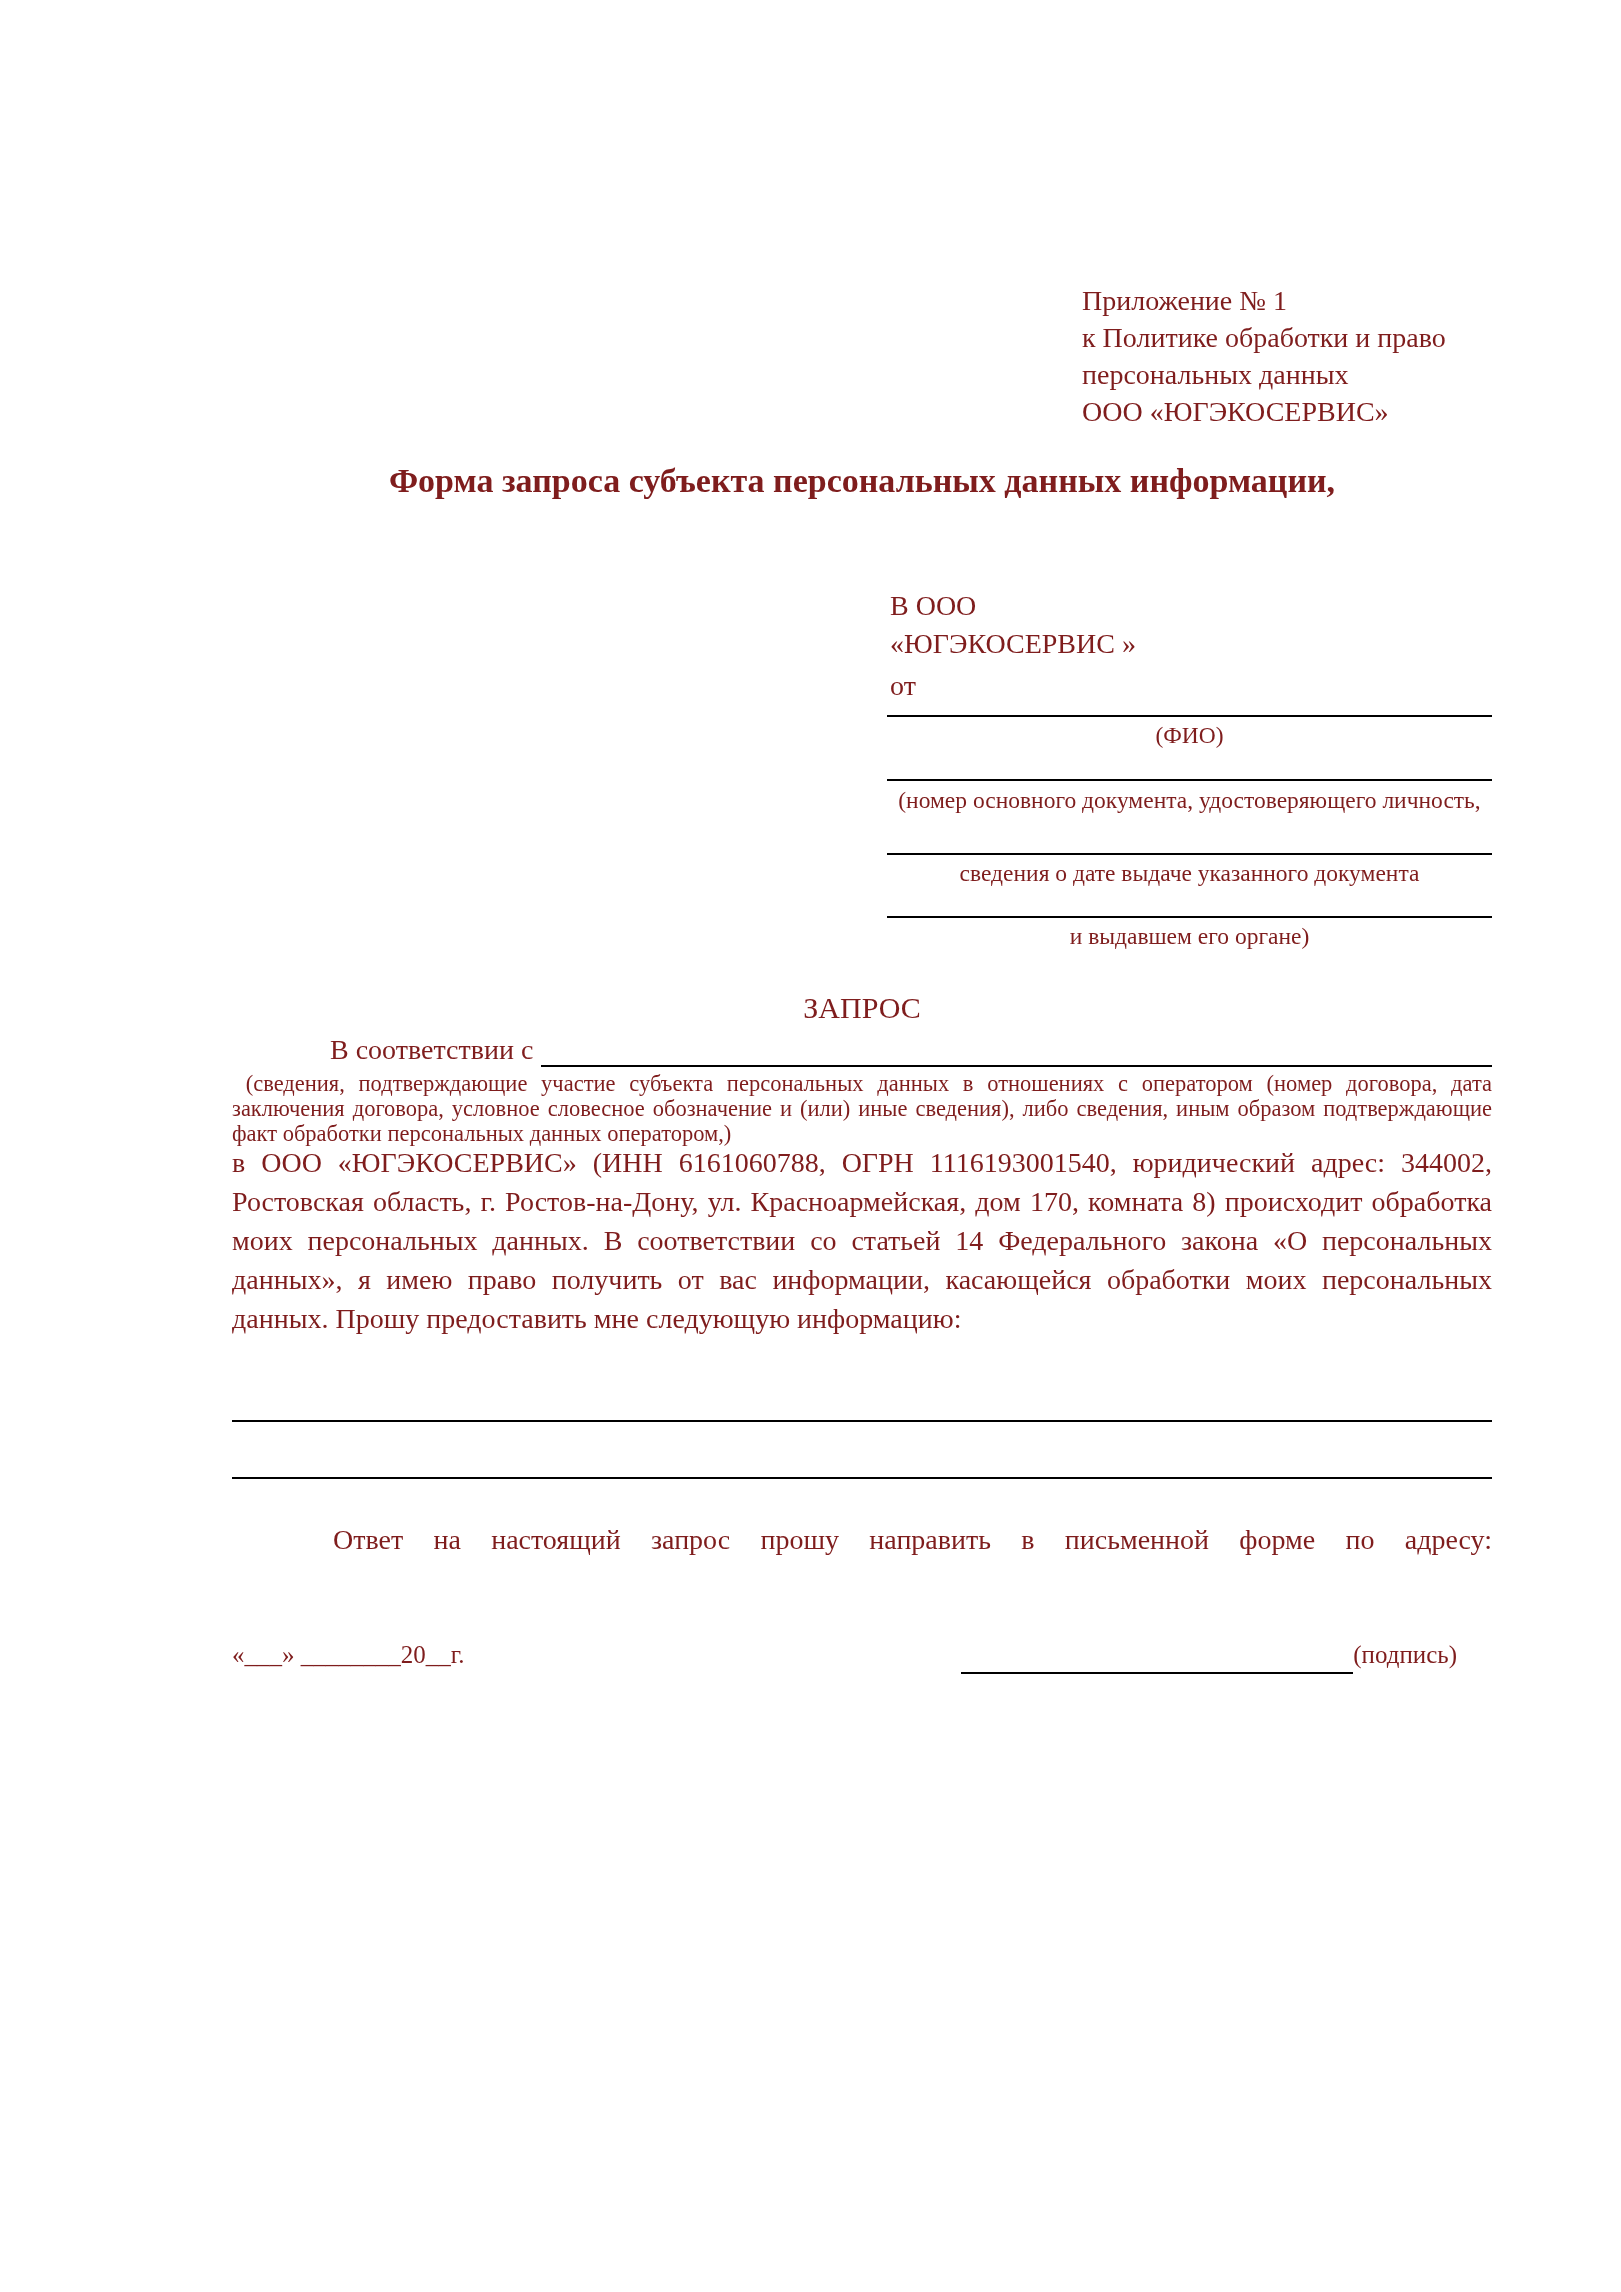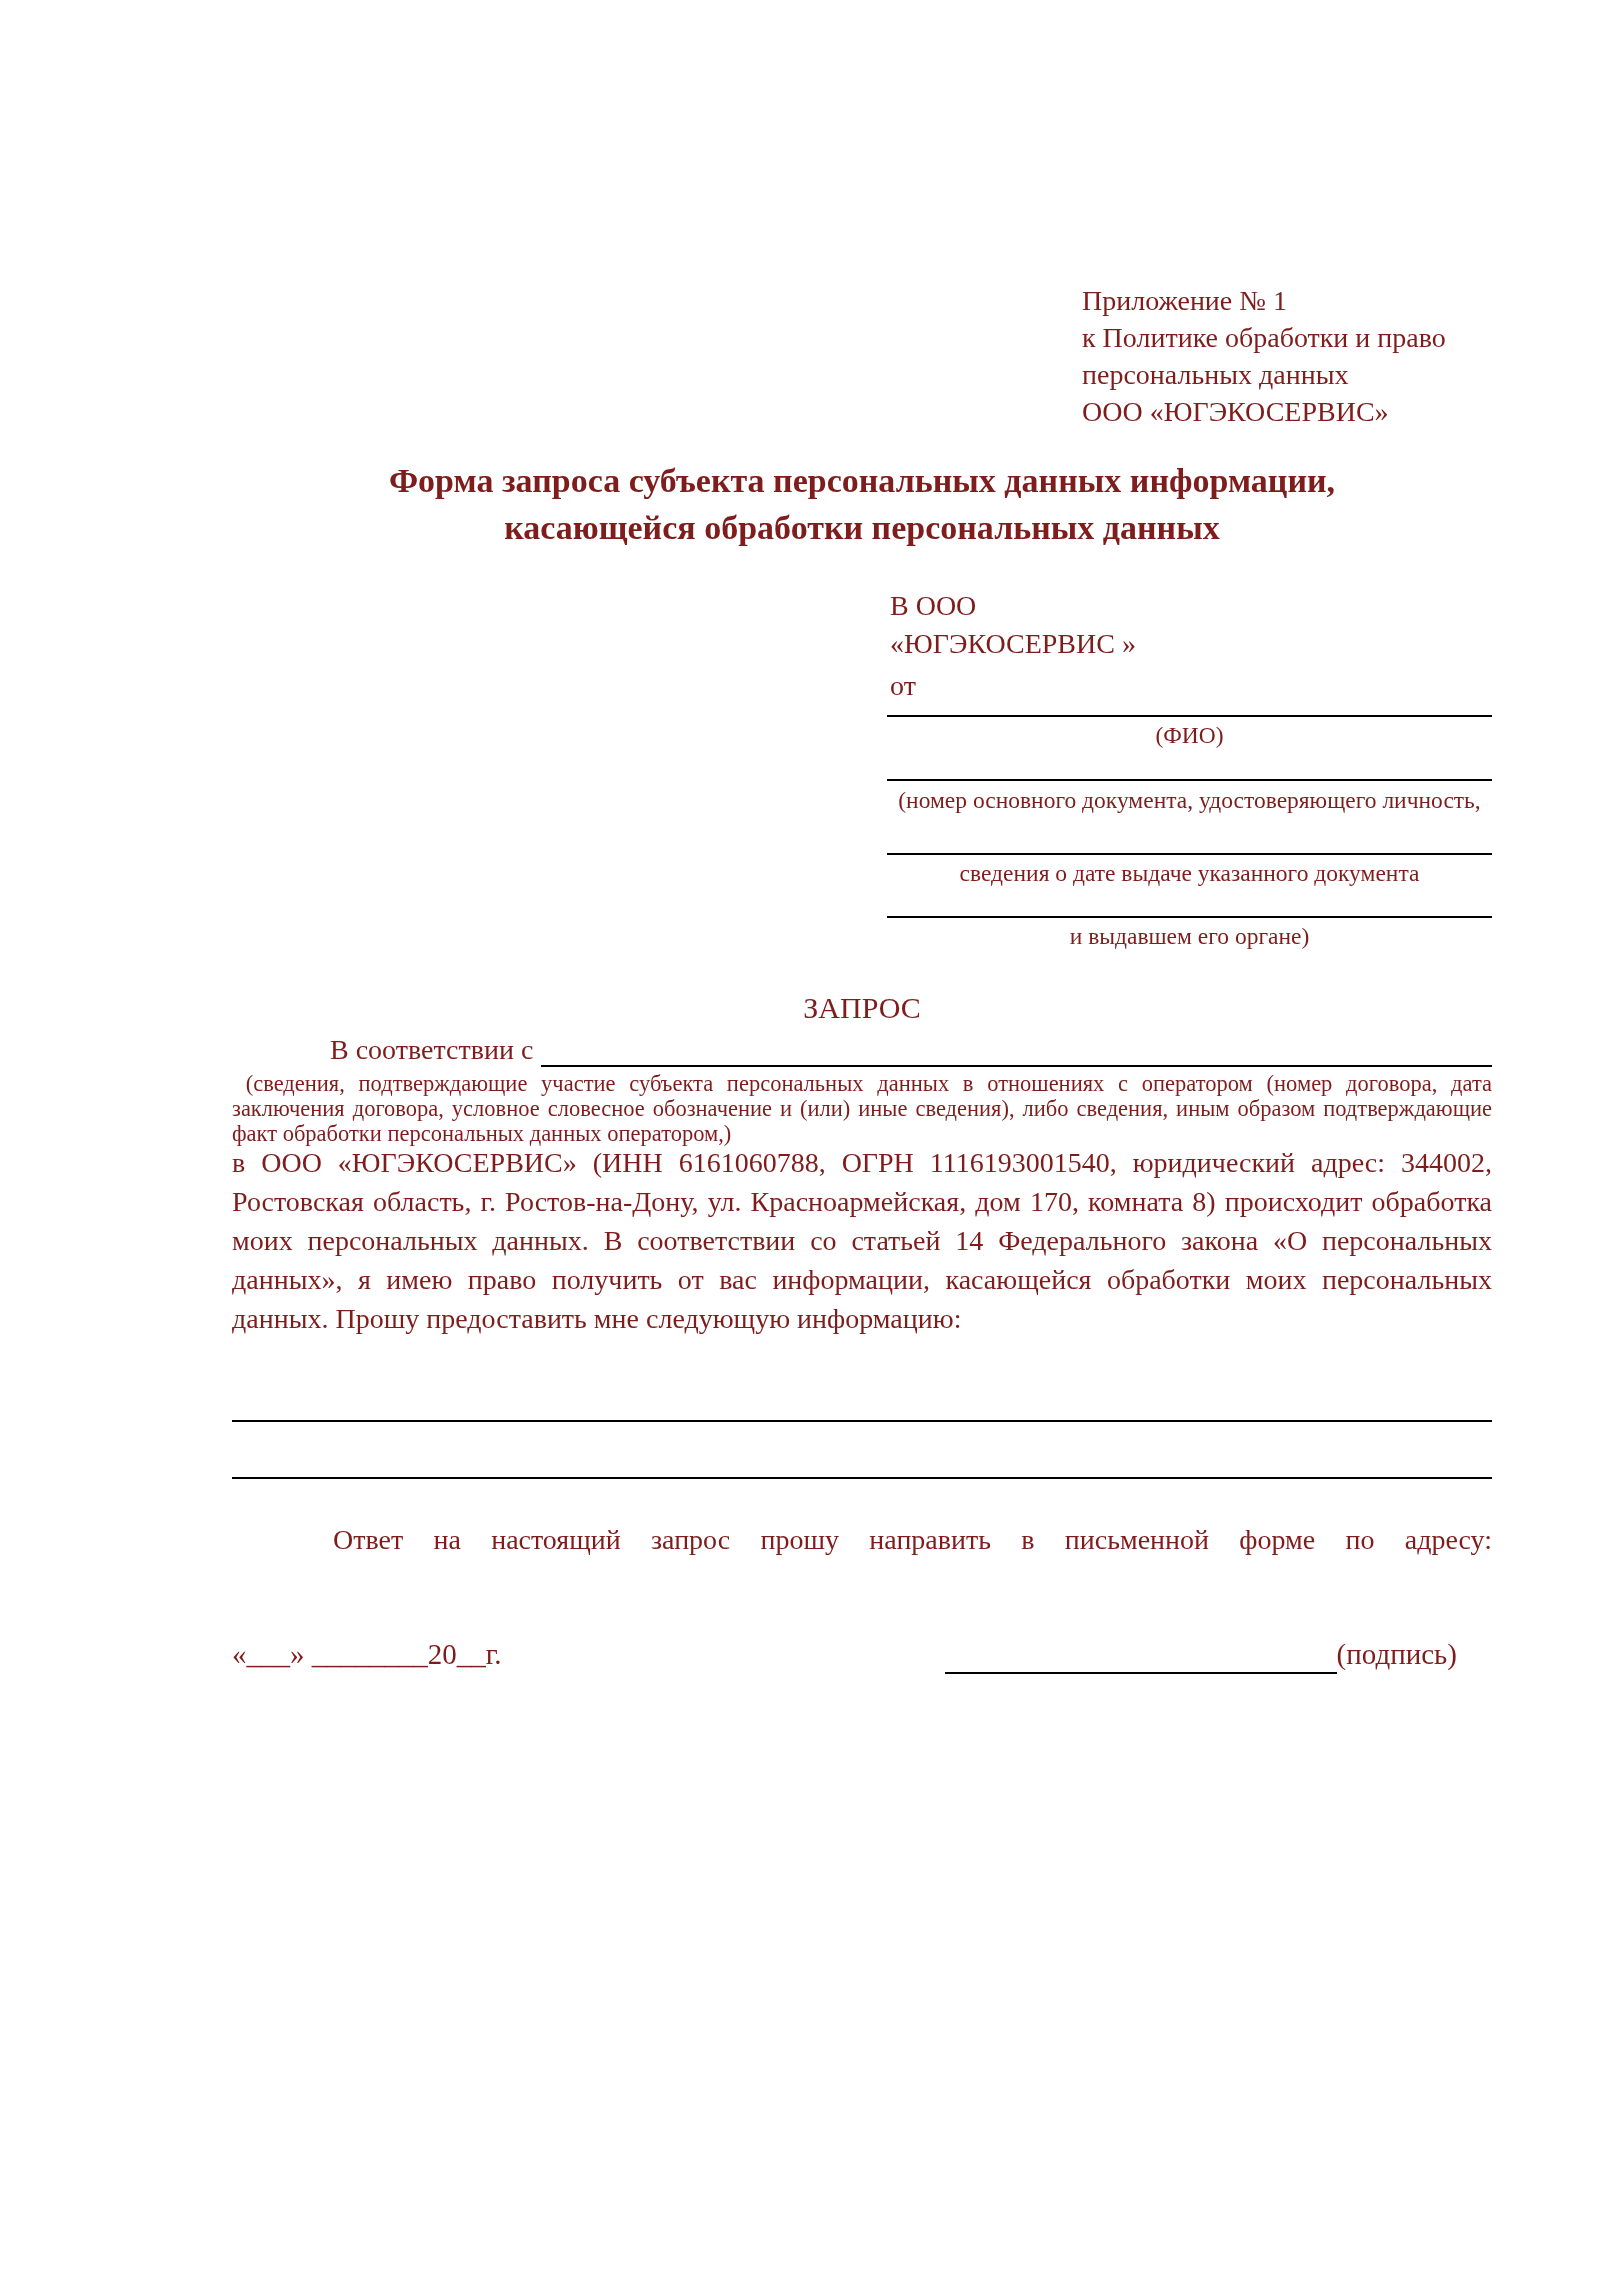--- a/index.html
+++ b/index.html
@@ -86,41 +86,40 @@
     left: 232px; top: 1517px; width: 1260px;
     display: flex; align-items: flex-end;
     font-size: 28px; line-height: 35px;
   }
   .reply-line2 .fill-line { height: 33px; }
   .reply-suffix { white-space: nowrap; }
 
   .sig-row {
     left: 232px; top: 1635px; width: 1260px;
     display: flex; justify-content: space-between; align-items: flex-end;
-    font-size: 29px; line-height: 39px;
+    font-size: 25px; line-height: 39px;
   }
   .sig-group { display: flex; align-items: flex-end; margin-right: 35px; }
   .sig-line { width: 392px; height: 35px; border-bottom: 2.9px solid #000; }
   .sig-caption { white-space: nowrap; }
 </style>
 </head>
 <body>
 
 <div class="page">
 
   <div class="abs appendix">
     <div>Приложение № 1</div>
     <div>к Политике обработки и право</div>
     <div>персональных данных</div>
     <div>ООО «ЮГЭКОСЕРВИС»</div>
   </div>
 
   <div class="abs doc-title">
     <div>Форма запроса субъекта персональных данных информации,</div>
-    <div>касающейся обработки персональных данных</div>
   </div>
 
   <div class="abs addr-line addr-to1">В ООО</div>
   <div class="abs addr-line addr-to2">«ЮГЭКОСЕРВИС »</div>
   <div class="abs addr-line addr-from">от</div>
 
   <div class="abs rule rule-fio"></div>
   <div class="abs caption cap-fio">(ФИО)</div>
 
   <div class="abs rule rule-doc"></div>

